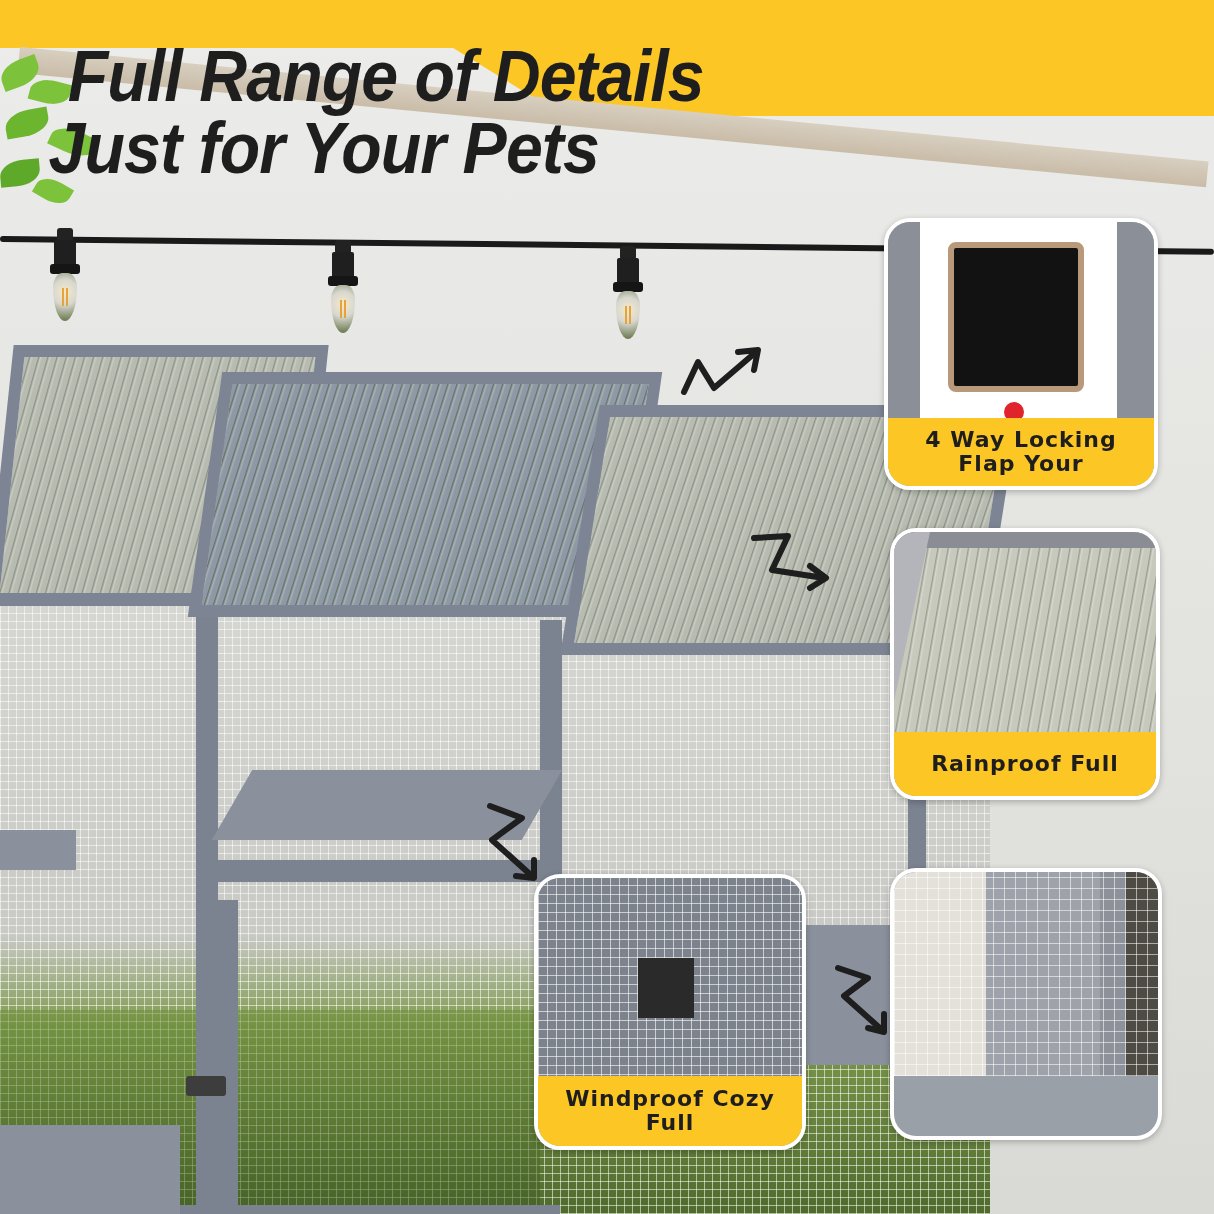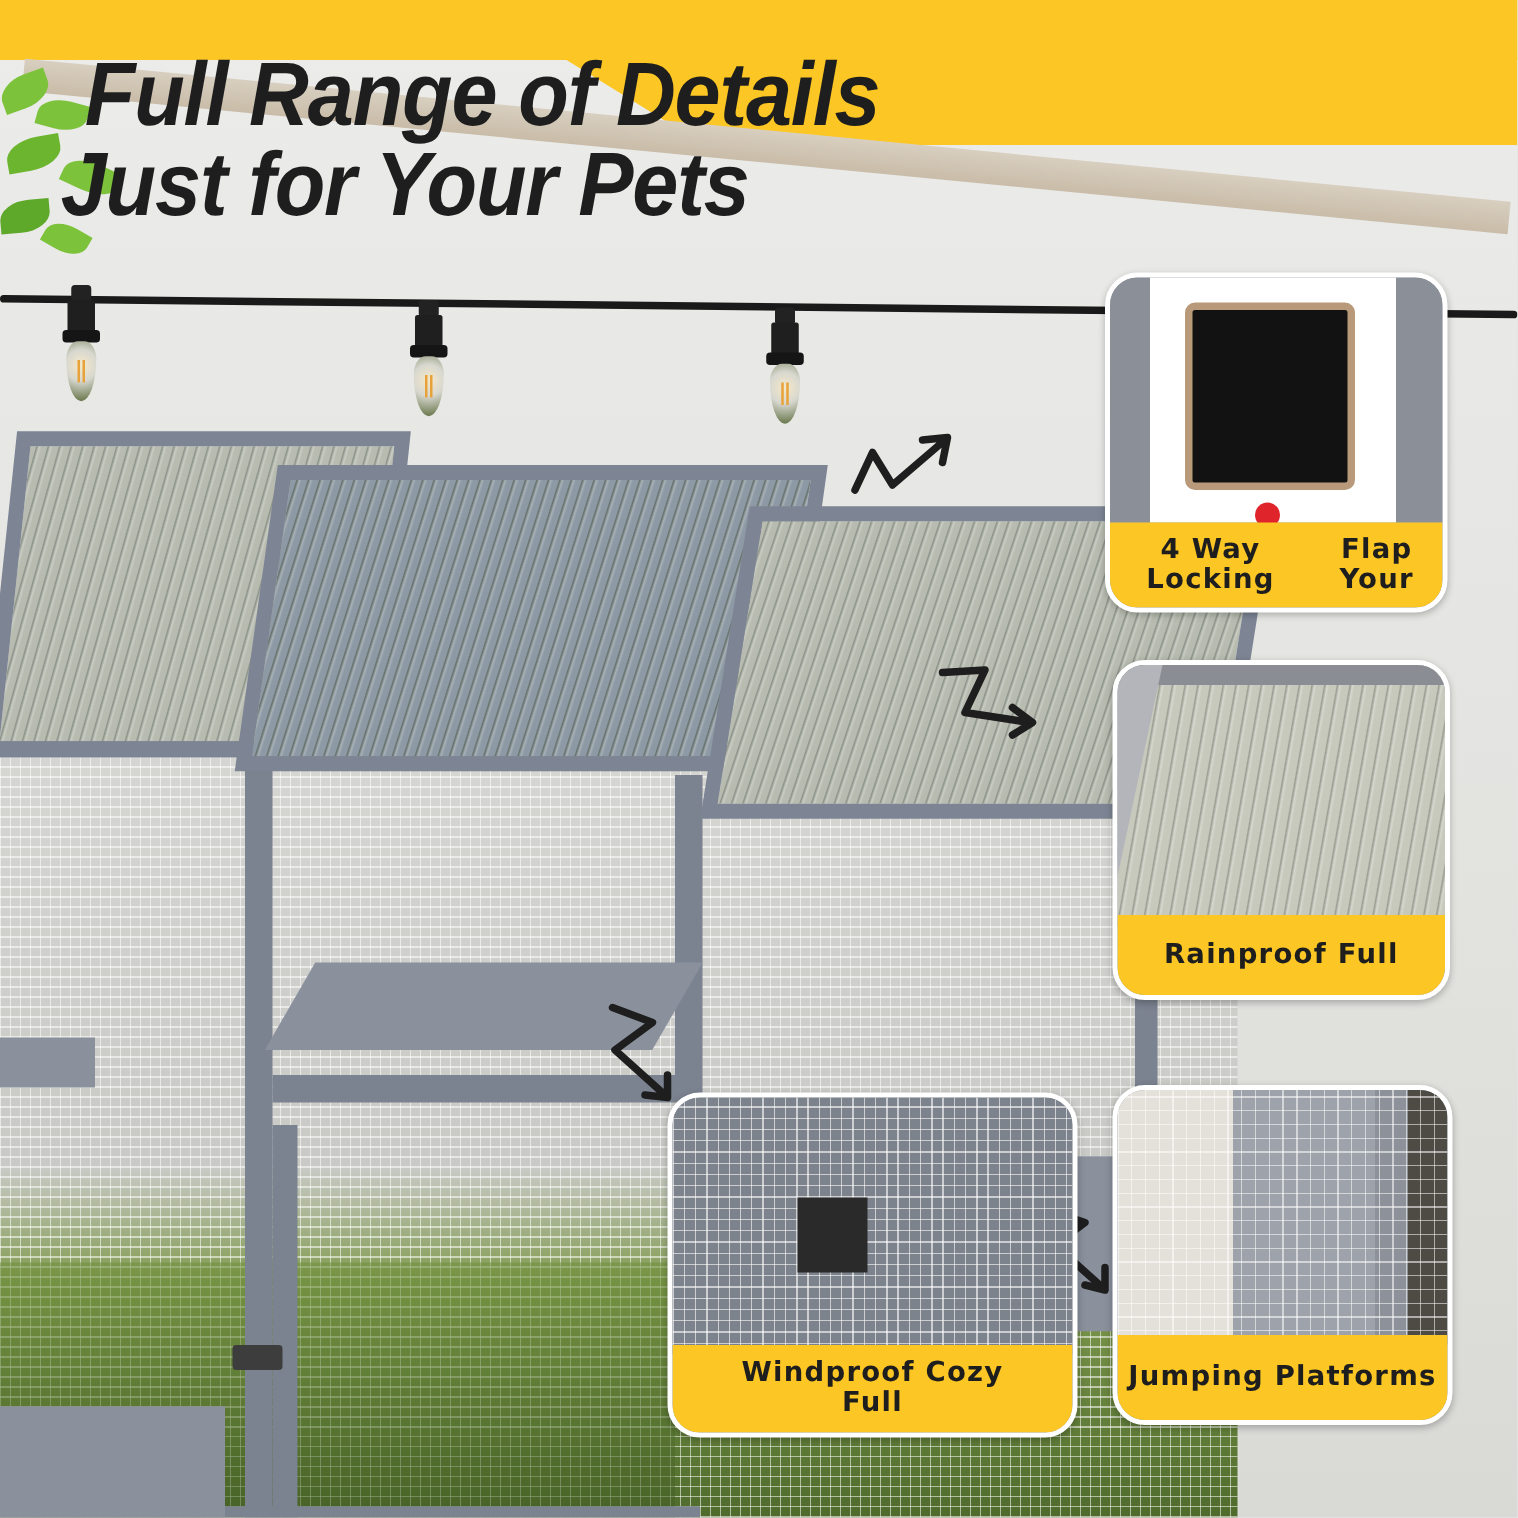--- a/index.html
+++ b/index.html
@@ -153,44 +153,41 @@
 </svg>
 <svg class="arrow" style="left:830px;top:960px;" width="70" height="80">
   <path d="M8 8 L38 18 L14 36 L52 70 M38 68 L54 72 L54 54" fill="none" stroke="#1e1e1e" stroke-width="6" stroke-linecap="round" stroke-linejoin="round"></path>
 </svg>
 
 <div class="callout" style="left:884px;top:218px;width:274px;height:272px;">
   <div class="photo door-photo" style="height:196px;">
     <div class="flap"></div>
     <div class="lock"></div>
   </div>
-  <div class="label" style="height:68px;flex-direction:row;">
+  <div class="label" style="height:68px;flex-direction:column;">
     <span>4 Way Locking</span>
     <span>Flap Your</span>
   </div>
 </div>
 
 <div class="callout" style="left:890px;top:528px;width:270px;height:272px;">
   <div class="photo roof-photo" style="height:210px;">
     <div class="topbar"></div>
     <div class="edge"></div>
   </div>
   <div class="label" style="height:64px;">
     <span>Rainproof Full</span>
   </div>
 </div>
 
-<div class="callout" style="left:534px;top:874px;width:328px;height:276px;">
+<div class="callout" style="left:534px;top:874px;width:272px;height:276px;">
   <div class="photo condo-photo" style="height:206px;">
     <div class="hole"></div>
   </div>
   <div class="label" style="height:70px;flex-direction:column;">
     <span>Windproof Cozy</span>
     <span>Full</span>
   </div>
 </div>
 
 <div class="callout" style="left:890px;top:868px;width:272px;height:272px;">
   <div class="photo platforms-photo" style="height:204px;"></div>
-  <div class="label" style="height:68px;">
-    <span>Jumping Platforms</span>
-  </div>
 </div>
 
 </body></html>

